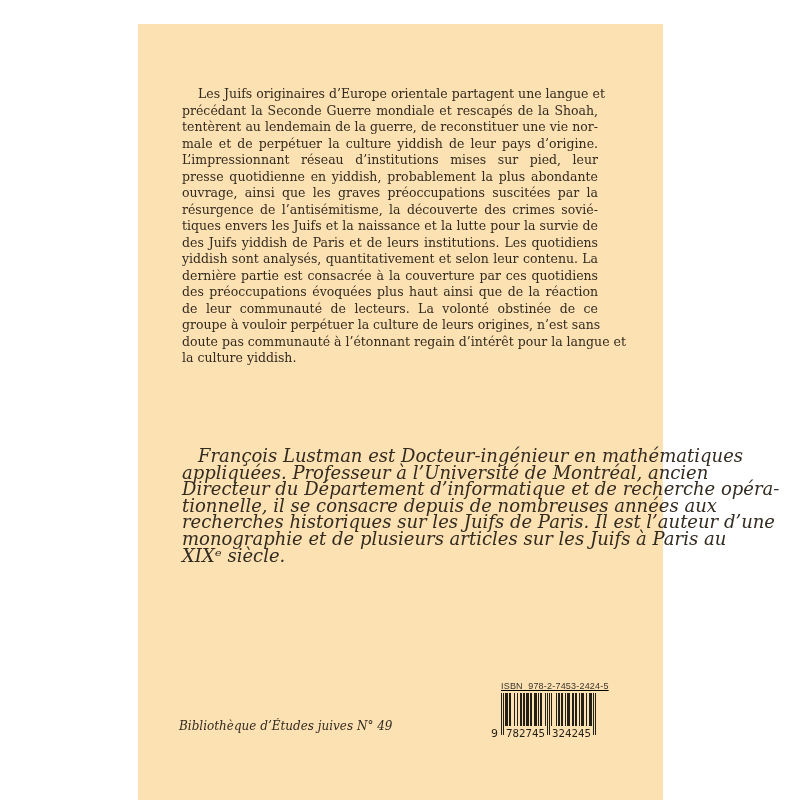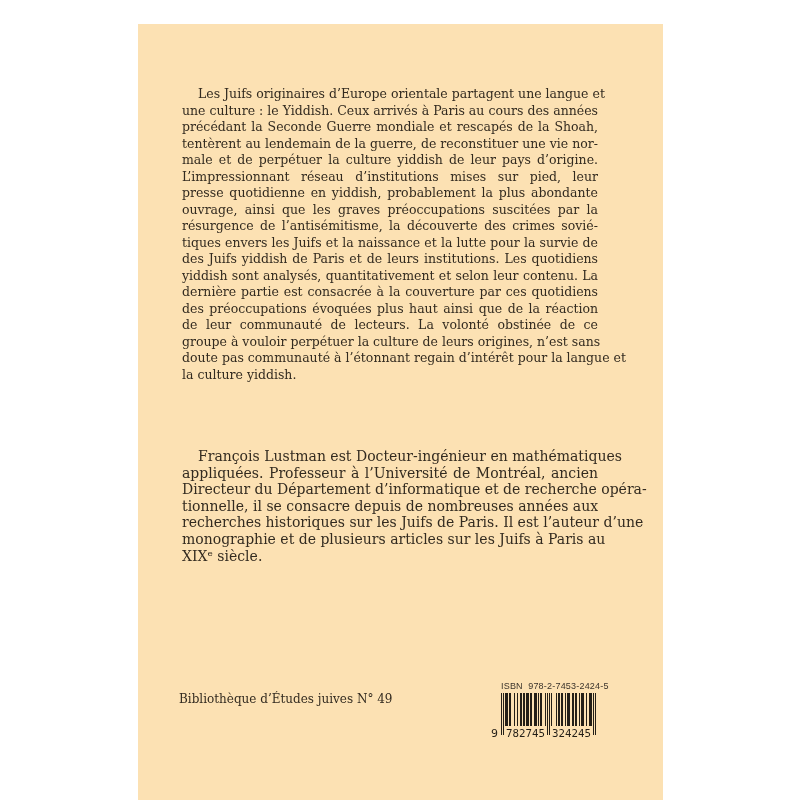--- a/index.html
+++ b/index.html
@@ -11,46 +11,45 @@
     position:absolute; left:138px; top:0; width:525px; height:800px;
     background:#fce1b3;
     margin-top:24px;
   }
   .synopsis {
     position:absolute; left:44px; top:62px; width:416px;
     font-size:12.5px; line-height:16.5px; color:#332b20;
   }
   .bio {
     position:absolute; left:44px; top:424px; width:416px;
-    font-size:14px; line-height:16.6px; color:#332b20;
+    font-size:18px; line-height:16.6px; font-style:italic; color:#332b20;
   }
   .line { text-align:justify; text-align-last:justify; white-space:nowrap; }
   .line.first { text-indent:16px; }
   .line.last { text-align-last:left; }
   .collection {
-    position:absolute; left:41px; top:668px;
-    font-size:12px; color:#332b20; white-space:pre;
+    position:absolute; left:41px; top:695px;
+    font-size:12px; font-style:italic; color:#332b20; white-space:pre;
   }
-  .isbn-block { position:absolute; left:352px; top:657px; width:112px; }
+  .isbn-block { position:absolute; left:352px; top:657px; width:112px;text-decoration:underline; }
   .isbn-label {
     font-family:"Liberation Sans", sans-serif; font-size:9px;
     letter-spacing:0.2px; color:#3a332b; white-space:pre;
     text-align:center; padding-left:11px;
   }
   .barcode { display:block; margin-top:2px; width:107px; height:46px; }
 </style>
 </head>
 <body>
 
 <div class="page">
   <div class="cover">
 
     <div class="synopsis">
         <div class="line first">Les Juifs originaires d’Europe orientale partagent une langue et</div>
-        <div class="line">une culture : le Yiddish. Ceux arrivés à Paris au cours des années</div>
         <div class="line">précédant la Seconde Guerre mondiale et rescapés de la Shoah,</div>
         <div class="line">tentèrent au lendemain de la guerre, de reconstituer une vie nor-</div>
         <div class="line">male et de perpétuer la culture yiddish de leur pays d’origine.</div>
         <div class="line">L’impressionnant réseau d’institutions mises sur pied, leur</div>
         <div class="line">presse quotidienne en yiddish, probablement la plus abondante</div>
         <div class="line">ouvrage, ainsi que les graves préoccupations suscitées par la</div>
         <div class="line">résurgence de l’antisémitisme, la découverte des crimes sovié-</div>
         <div class="line">tiques envers les Juifs et la naissance et la lutte pour la survie de</div>
         <div class="line">des Juifs yiddish de Paris et de leurs institutions. Les quotidiens</div>
         <div class="line">yiddish sont analysés, quantitativement et selon leur contenu. La</div>

